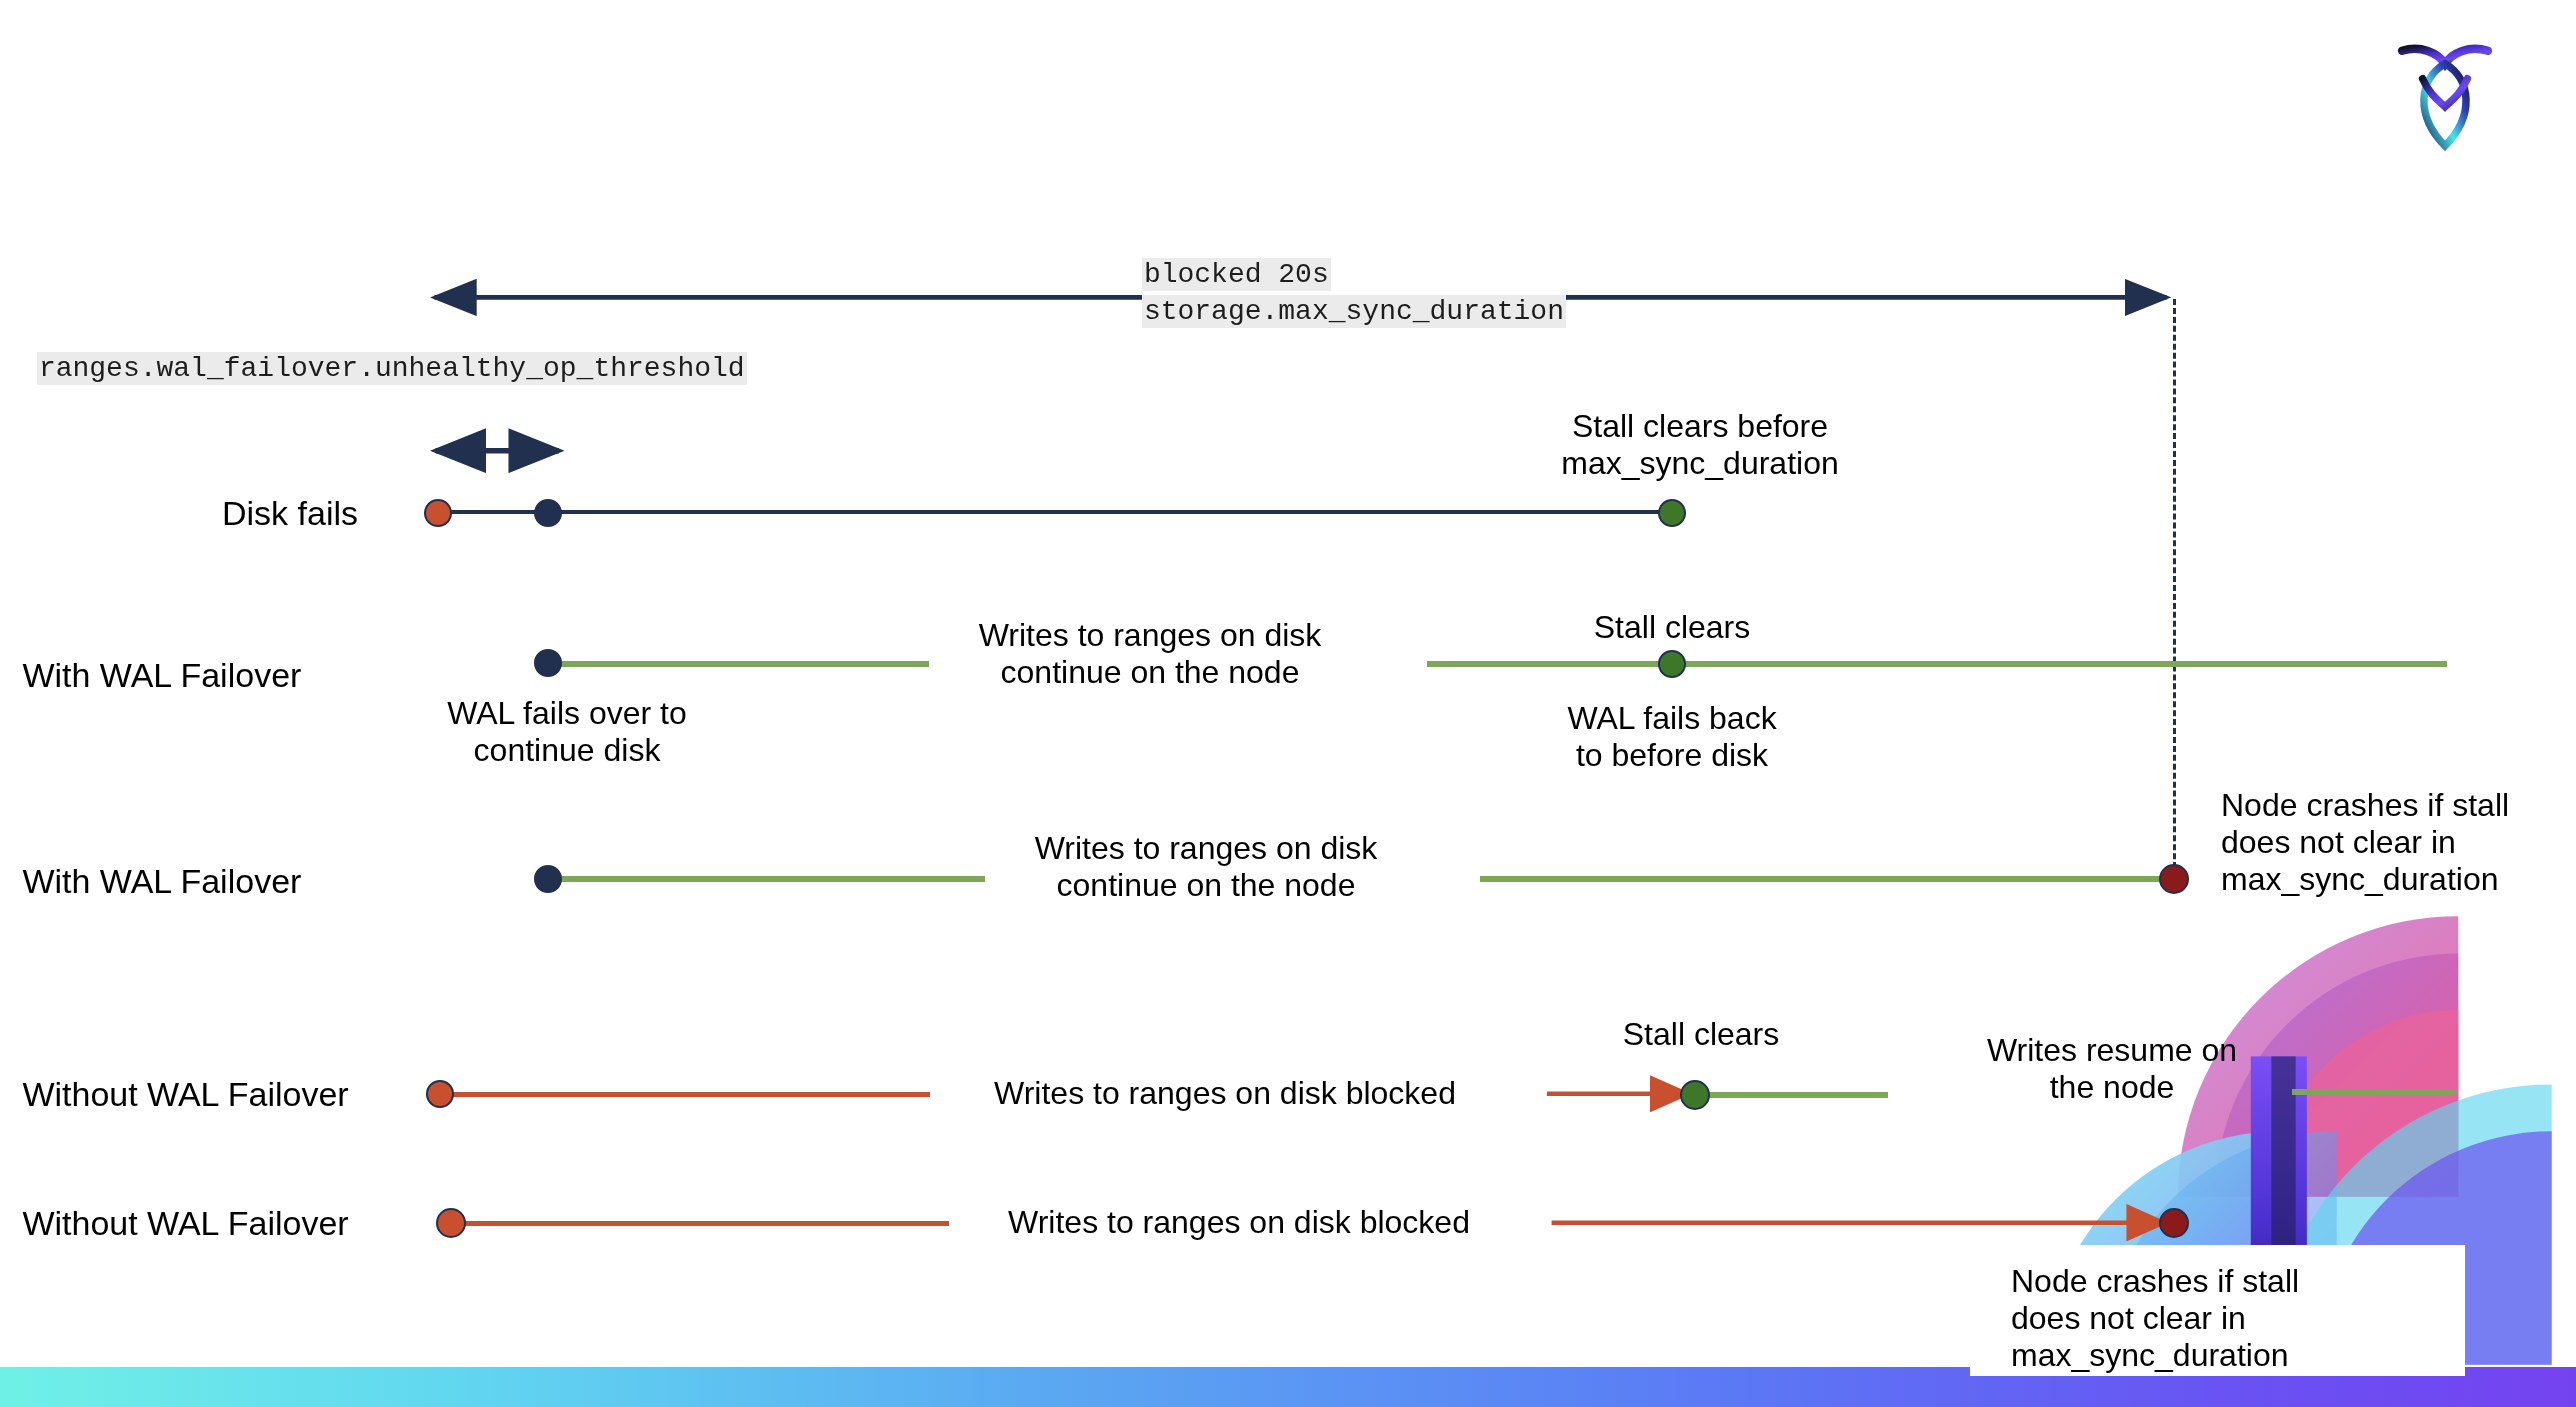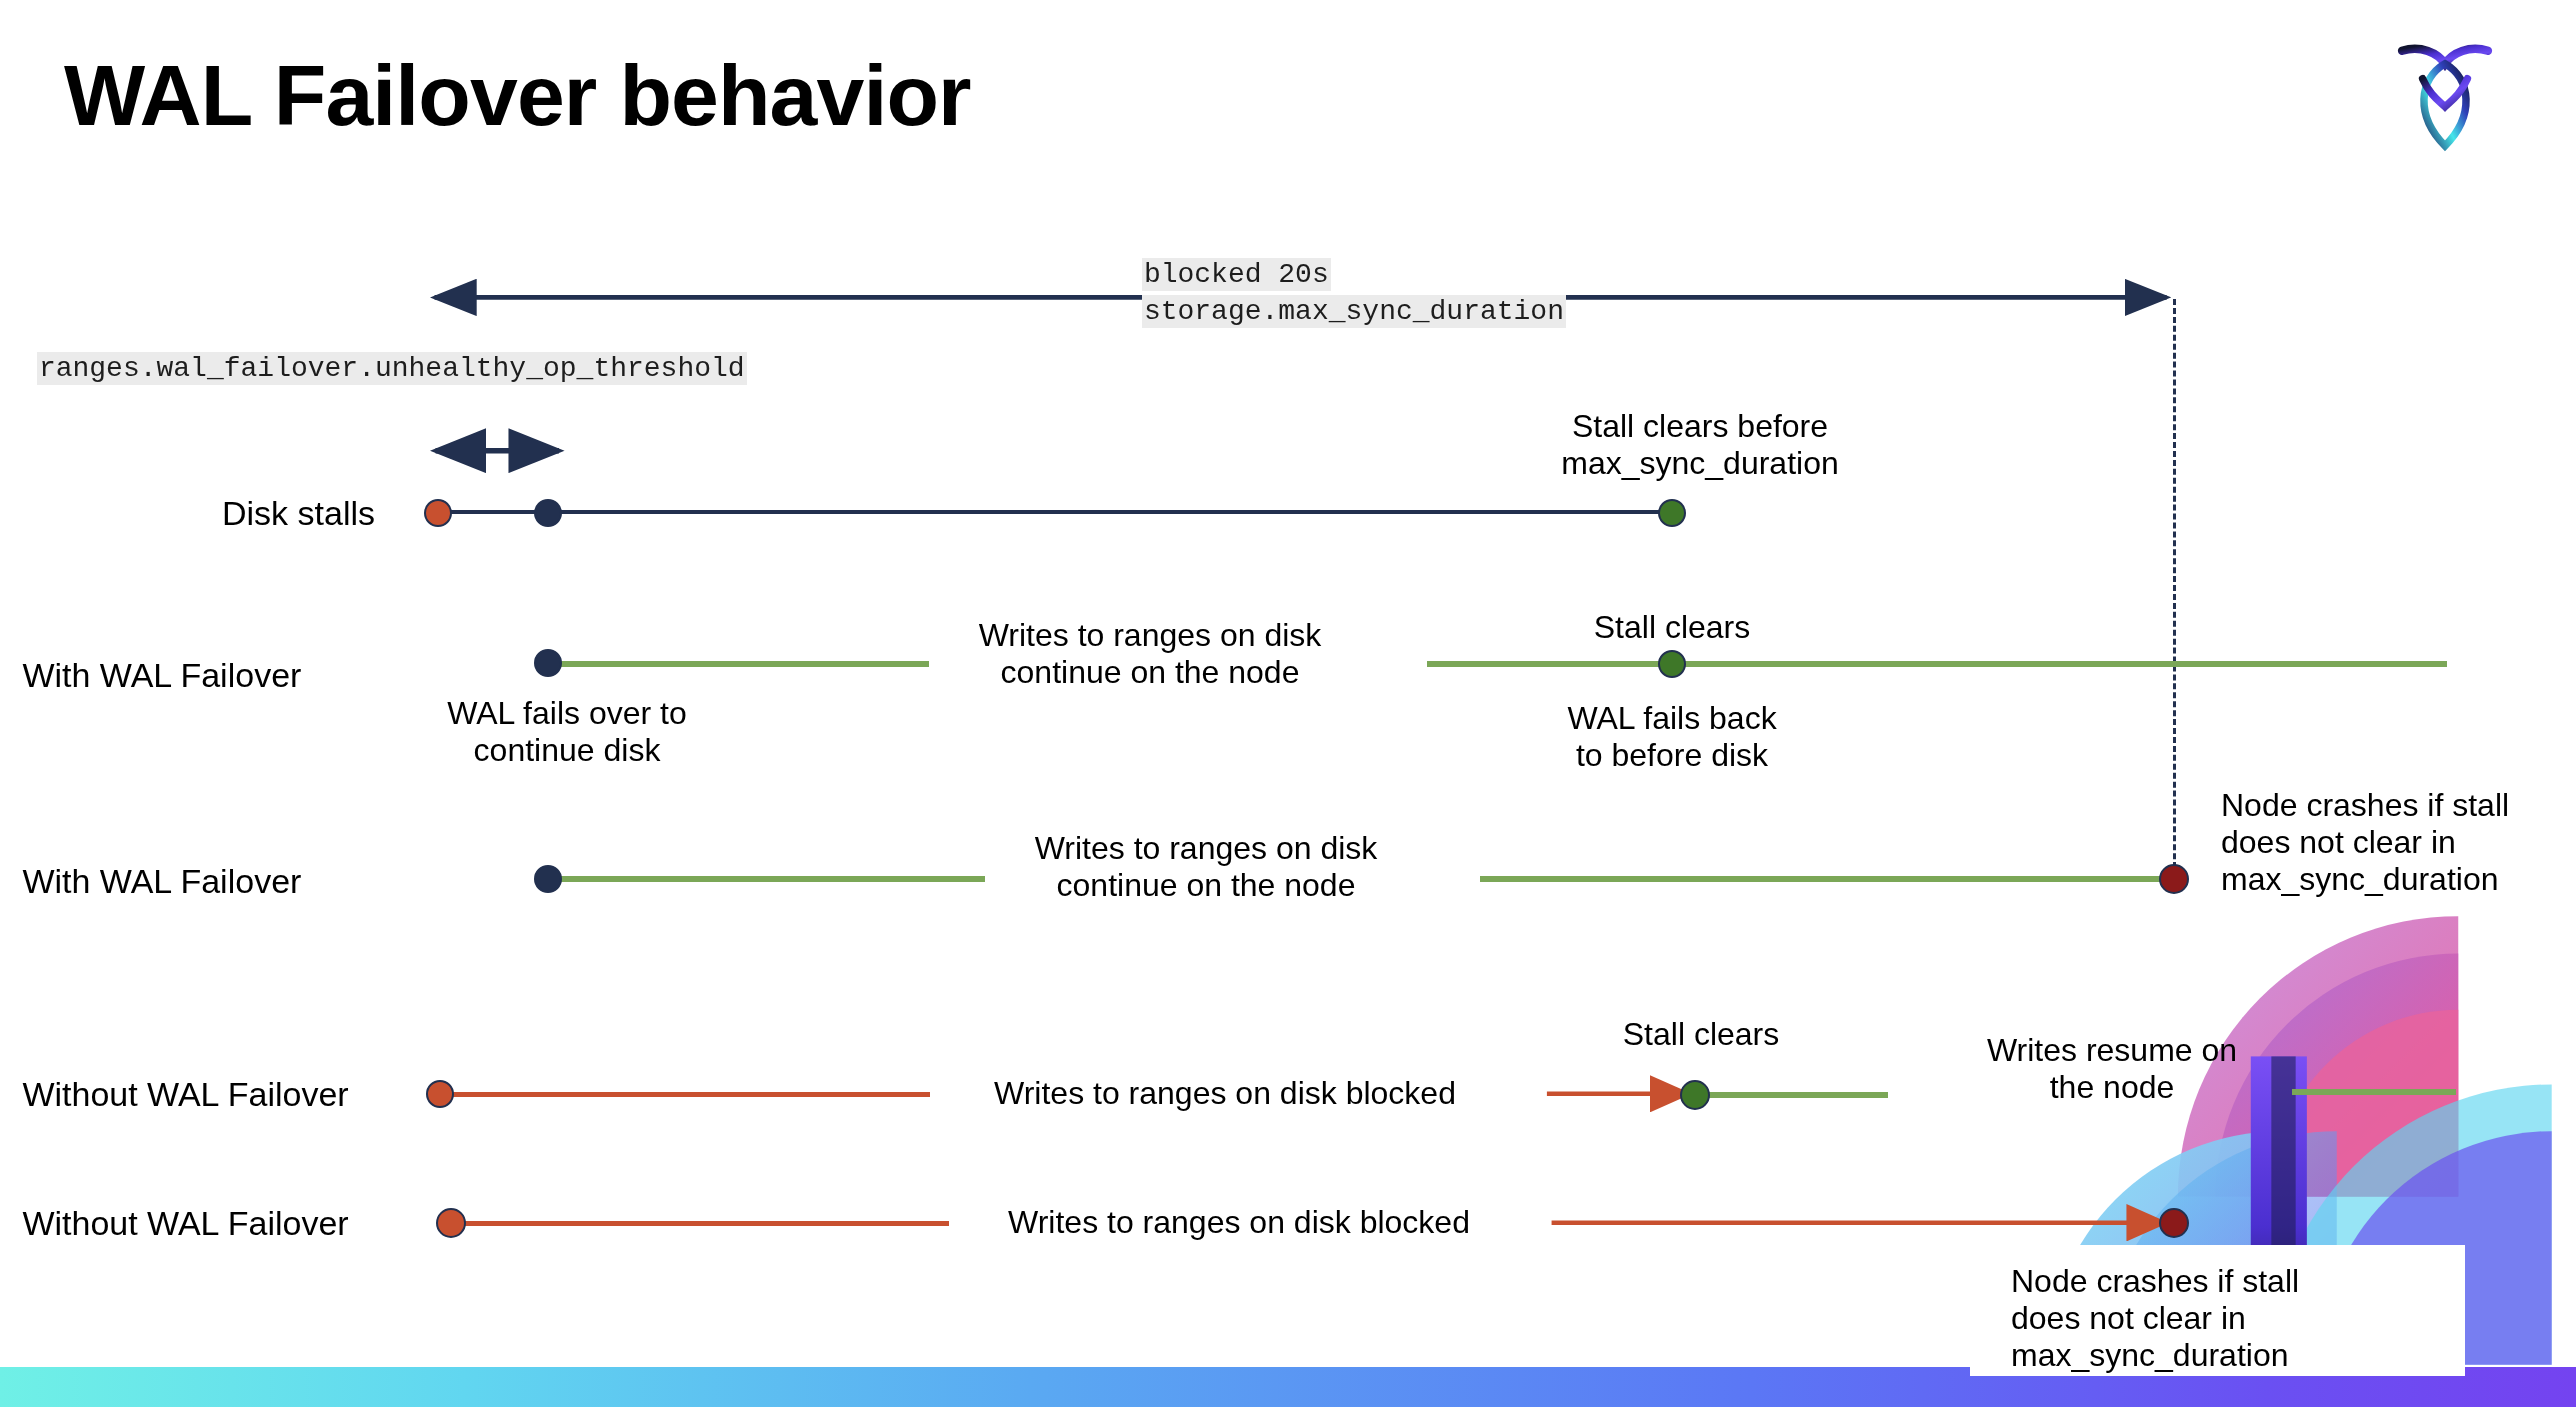--- a/index.html
+++ b/index.html
@@ -48,21 +48,20 @@
 
   .dot{position:absolute;border-radius:50%;box-sizing:border-box;border:2.8px solid #22304f;}
 
   svg.arrowlayer{position:absolute;left:0;top:0;width:2576px;height:1408px;overflow:visible;}
 </style>
 </head>
 <body>
 
 <div class="slide">
 
-  <div class="title">WAL Failover behavior</div>
 
   <div class="logo">
     <svg viewBox="0 0 120 140" width="112" height="131" aria-hidden="true">
       <defs>
         <linearGradient id="lg1" x1="0" y1="0" x2="1" y2="1">
           <stop offset="0%" stop-color="#10132e"></stop>
           <stop offset="35%" stop-color="#4b2fd0"></stop>
           <stop offset="62%" stop-color="#6b4af2"></stop>
           <stop offset="100%" stop-color="#2b1f7a"></stop>
         </linearGradient>
@@ -148,21 +147,21 @@
 
   <div class="mono" style="left:1142px;top:257px;">
     <div><span>blocked 20s</span></div>
     <div><span>storage.max_sync_duration</span></div>
   </div>
 
   <div class="mono" style="left:37px;top:351px;">
     <div><span>ranges.wal_failover.unhealthy_op_threshold</span></div>
   </div>
 
-  <div class="lbl" style="left:222px;top:494px;font-size:34px;">Disk stalls</div>
+  <div class="lbl" style="left:222px;top:494px;font-size:34px;">Disk fails</div>
 
   <div class="hline" style="left:439px;top:510px;width:1234px;background:#22304f;"></div>
 
   <div class="dot" style="left:424px;top:499px;width:28px;height:28px;background:#C8502F;"></div>
   <div class="dot" style="left:534px;top:499px;width:28px;height:28px;background:#22304f;border-color:#22304f;"></div>
   <div class="dot" style="left:1658px;top:499px;width:28px;height:28px;background:#3E7728;"></div>
 
   <div class="lbl ctr" style="left:1532px;top:408px;width:336px;">
     <div>Stall clears before</div>
     <div>max_sync_duration</div>

